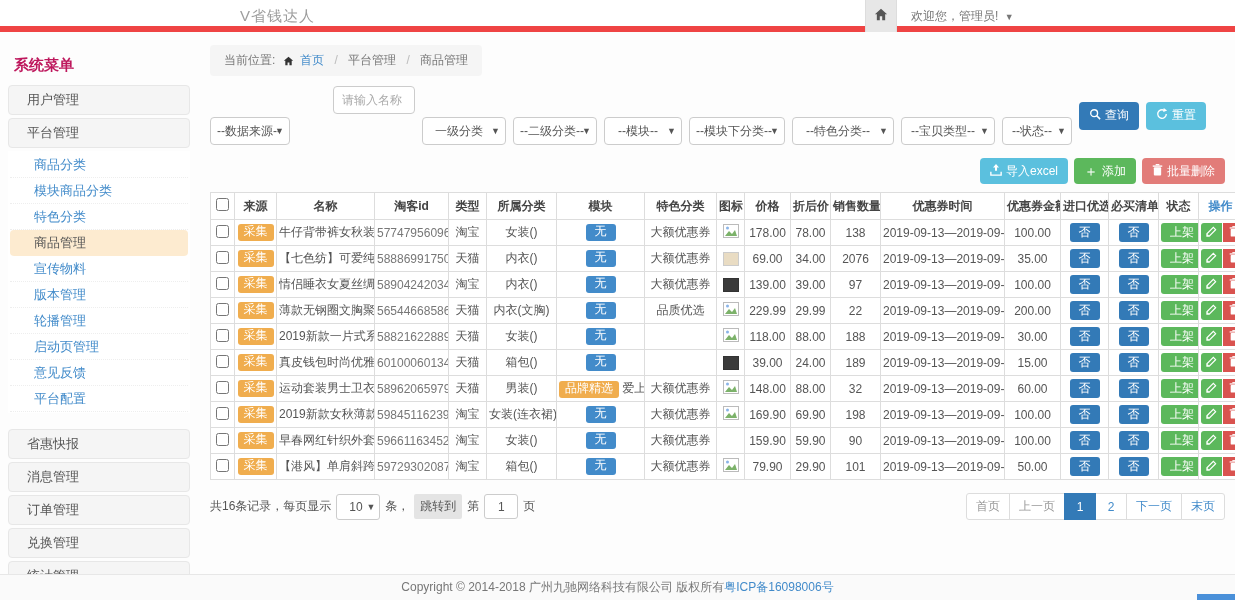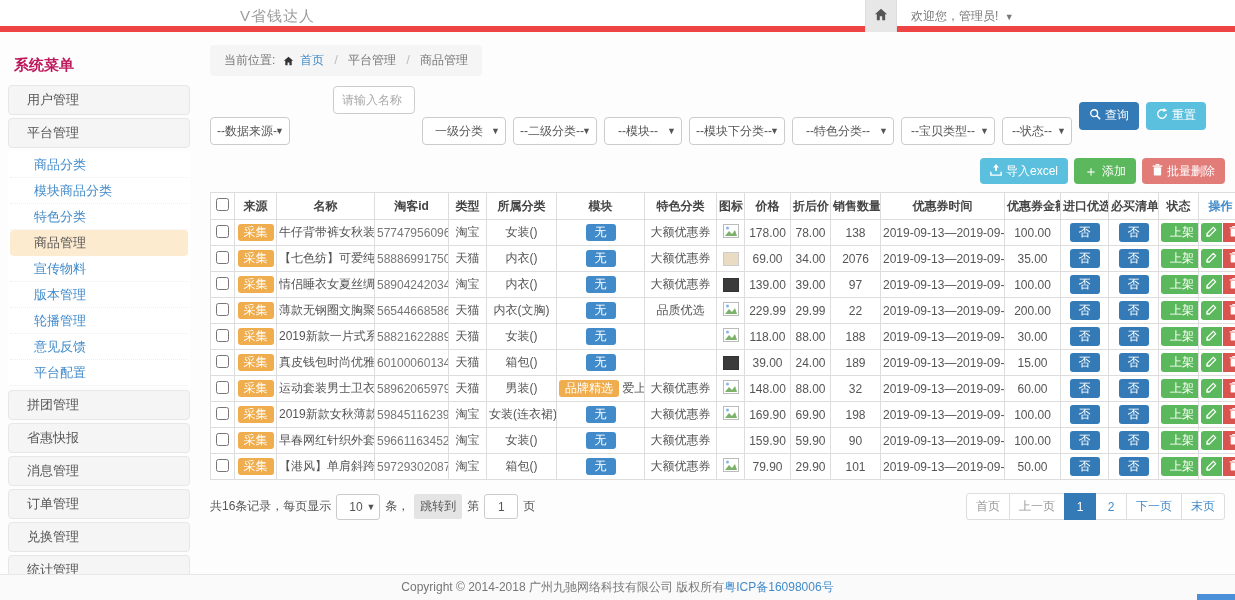--- a/index.html
+++ b/index.html
@@ -15,21 +15,21 @@
   .topbar-right { position:absolute; left:865px; top:0; height:32px; display:flex; align-items:center; }
   .home-btn { width:32px; height:32px; background:#e7e7e7; border-left:1px solid #ddd; border-right:1px solid #ddd;
               display:flex; align-items:center; justify-content:center; cursor:pointer; }
   .welcome { padding:0 14px; color:#777; cursor:pointer; white-space:nowrap; }
   .caret-ch { font-size:9px; color:#777; margin-left:3px; }
   
   .sidebar { position:absolute; left:8px; top:52px; width:182px; }
   .side-title { color:#be185d; font-weight:bold; font-size:15px; padding:4px 6px 10px; }
   .side-panel { height:30px; line-height:28px; background:#f5f5f5; border:1px solid #e7e7e7; border-radius:4px;
                 margin-bottom:3px; padding-left:18px; color:#555; font-size:13px; cursor:pointer; }
-  .side-links { background:#fff; margin-bottom:3px; padding:1px 0; }
+  .side-links { background:#fff; margin-bottom:16px; padding:1px 0; }
   .side-link { height:26px; line-height:25px; margin:0 2px; padding-left:24px; color:#428bca; font-size:13px;
                border-bottom:1px dotted #eee; cursor:pointer; }
   .side-link.active { background:#fdebd0; border-radius:4px; color:#555; border-bottom-color:transparent; }
   
   .main { position:absolute; left:210px; top:40px; width:1015px; }
   .breadcrumb { display:inline-block; background:#f5f5f5; border-radius:4px; padding:7px 14px; margin:5px 0 8px; color:#777; }
   .breadcrumb .bc-link { color:#428bca; cursor:pointer; }
   .breadcrumb .sep { margin:0 7px; color:#bbb; }
   .breadcrumb svg { vertical-align:-2px; margin:0 3px 0 4px; }
   
@@ -52,21 +52,21 @@
   .btn-import { background:#5bc0de; }
   .btn-add { background:#5cb85c; }
   .btn-bulk-del { background:#e27c79; }
   
   table { width:100%; border-collapse:collapse; table-layout:fixed; margin-top:8px; background:#fff; }
   th, td { border:1px solid #ddd; text-align:center; overflow:hidden; white-space:nowrap; padding:3px 2px; }
   th { font-weight:bold; color:#444; height:27px; font-size:12px; }
   th.op-head { color:#428bca; }
   td { height:26px; color:#555; }
   td.muted-cell { color:#777; }
-  .tag { display:inline-block; border-radius:3px; color:#fff; padding:2px 6px; font-size:12px; line-height:13px; }
+  .tag { display:inline-block; border-radius:3px; color:#fff; padding:2px 6px; font-size:12px; line-height:13px;font-family:Liberation Mono, monospace; }
   .tag.orange { background:#f0ad4e; }
   .tag.blue { background:#428bca; padding:2px 9px; }
   .btn-mini { display:inline-block; border:none; border-radius:3px; color:#fff; padding:3px 9px; font-size:12px;
               cursor:pointer; font-family:inherit; line-height:13px; }
   .btn-mini.blue { background:#337ab7; }
   .btn-mini.green { background:#5cb85c; }
   .op-pair { display:inline-flex; }
   .op-btn { width:21px; height:19px; display:inline-flex; align-items:center; justify-content:center; cursor:pointer; }
   .op-edit { background:#5cb85c; border-radius:3px 0 0 3px; margin-right:1px; }
   .op-del { background:#d9534f; border-radius:0 3px 3px 0; }
@@ -140,29 +140,29 @@
         <div class="side-link">
     <span>宣传物料</span>
   </div>
         <div class="side-link">
     <span>版本管理</span>
   </div>
         <div class="side-link">
     <span>轮播管理</span>
   </div>
         <div class="side-link">
+    <span>启动页管理</span>
+  </div>
+        <div class="side-link">
     <span>意见反馈</span>
   </div>
         <div class="side-link">
     <span>平台配置</span>
   </div>
       </div>
-      <div class="side-panel">
-    <span>拼团管理</span>
-  </div>
       <div class="side-panel">
     <span>省惠快报</span>
   </div>
       <div class="side-panel">
     <span>消息管理</span>
   </div>
       <div class="side-panel">
     <span>订单管理</span>
   </div>
       <div class="side-panel">

